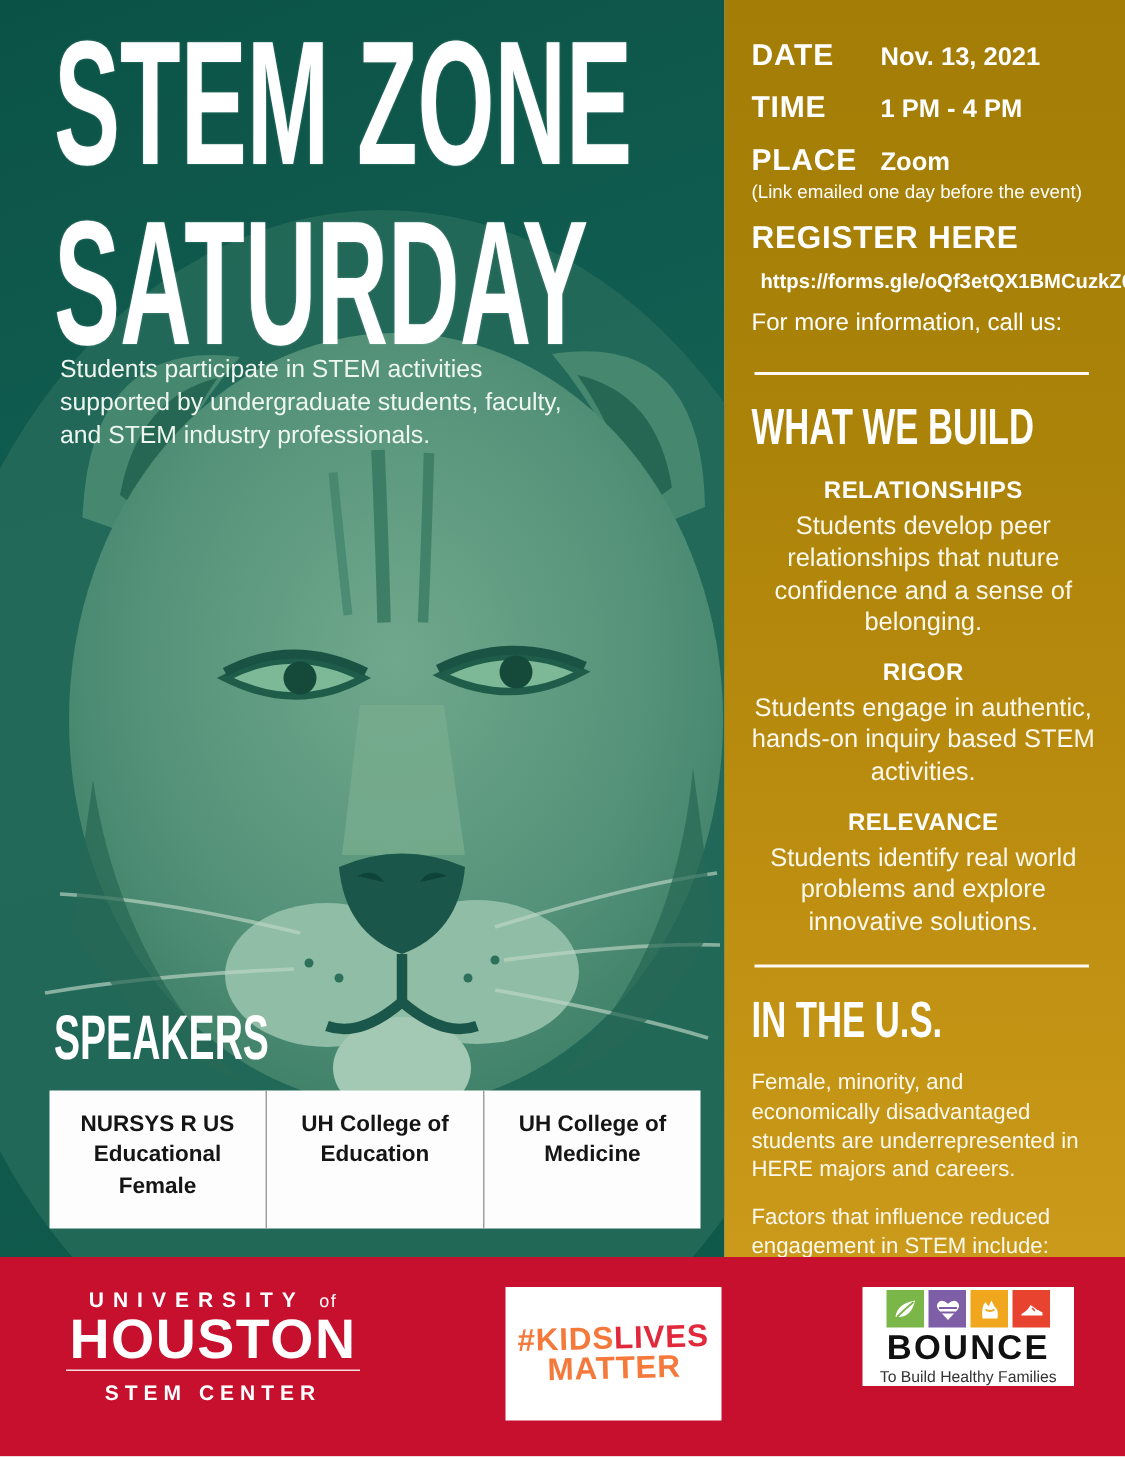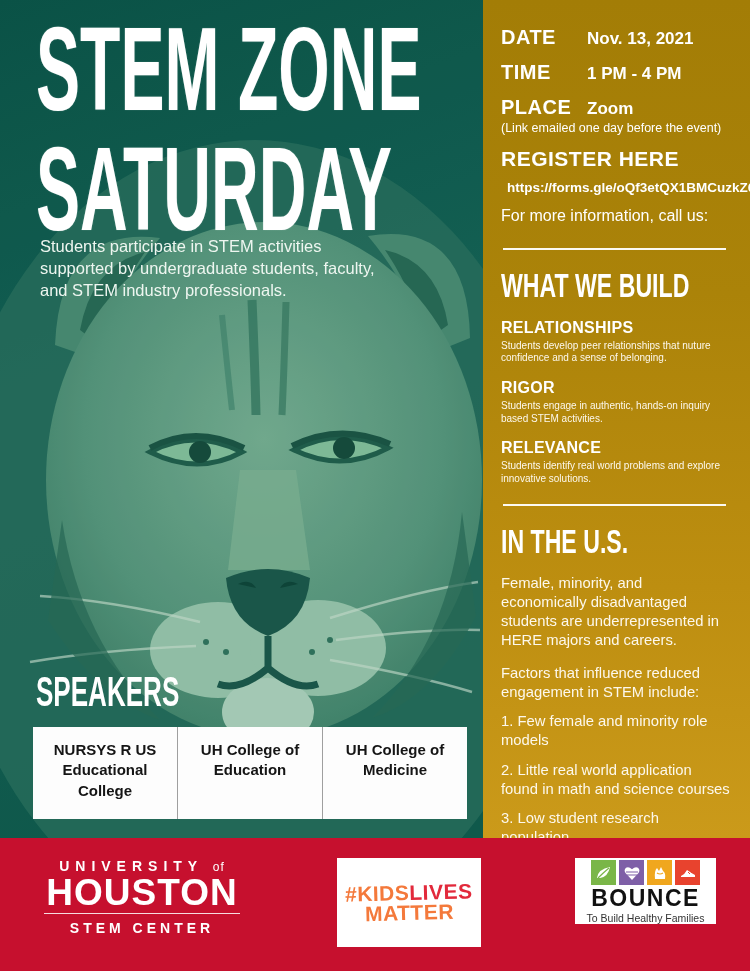--- a/index.html
+++ b/index.html
@@ -37,22 +37,22 @@
   .info-label { width:86px; font-size:20px; font-weight:700; letter-spacing:.5px; }
   .info-value { font-size:17px; font-weight:700; }
   .link-note { font-size:12.5px; margin-top:-2px; }
   .register-heading { margin-top:12px; font-size:21px; font-weight:700; letter-spacing:.5px; }
   .register-url { display:block; margin-top:9px; margin-left:6px; font-size:13.5px; font-weight:700;
     color:#fff; text-decoration:none; }
   .contact { margin-top:11px; font-size:16px; line-height:1.22; }
   .gold-hr { border:none; border-top:2px solid rgba(255,255,255,.95); margin:22px 4px 0 2px; }
   .cond-heading { font-size:34px; font-weight:700; transform:scaleX(.68); transform-origin:0 50%;
     white-space:nowrap; margin-top:16px; }
-  .build-title { margin-top:14px; font-size:16px; font-weight:700; letter-spacing:.3px; }
-  .build-body { margin-top:3px; font-size:10px; line-height:1.27; color:#fdf8ec; }
+  .build-title { margin-top:14px; font-size:16px; font-weight:700; letter-spacing:.3px;text-align:center; }
+  .build-body { margin-top:3px; font-size:17px; line-height:1.27; color:#fdf8ec;text-align:center; }
   .us-p { margin-top:13px; font-size:14.8px; line-height:1.3; color:#fdf8ec; }
   .us-list-item { margin-top:10px; font-size:14.8px; line-height:1.3; color:#fdf8ec; }
 
   
   .footer { position:absolute; left:0; top:838px; width:750px; height:133px; background:#c6102e; }
   .uh-logo { position:absolute; left:44px; top:20px; width:196px; text-align:center; color:#fff; }
   .uh-line1 { font-size:14px; font-weight:700; letter-spacing:6px; }
   .uh-of { font-size:12px; font-weight:400; letter-spacing:1px; text-transform:lowercase; }
   .uh-line2 { font-size:37px; font-weight:700; letter-spacing:1px; line-height:1.05;
     border-bottom:1px solid rgba(255,255,255,.85); padding-bottom:0; }
@@ -141,21 +141,21 @@
     </svg>
 
     <div class="left-content">
       <h1 class="poster-title">
         <span class="t-line">STEM ZONE</span>
         <span class="t-line second">SATURDAY</span>
       </h1>
       <p class="desc">Students participate in STEM activities supported by undergraduate students, faculty, and STEM industry professionals.</p>
       <h2 class="speakers-heading">SPEAKERS</h2>
       <div class="speakers-box">
-        <div class="speaker-cell">NURSYS R US Educational College</div>
+        <div class="speaker-cell">NURSYS R US Educational Female</div>
         <div class="speaker-cell">UH College of Education</div>
         <div class="speaker-cell">UH College of Medicine</div>
       </div>
     </div>
   </div>
 
   <div class="right-panel">
     <div class="info-row">
       <span class="info-label">DATE</span>
       <span class="info-value">Nov. 13, 2021</span>

